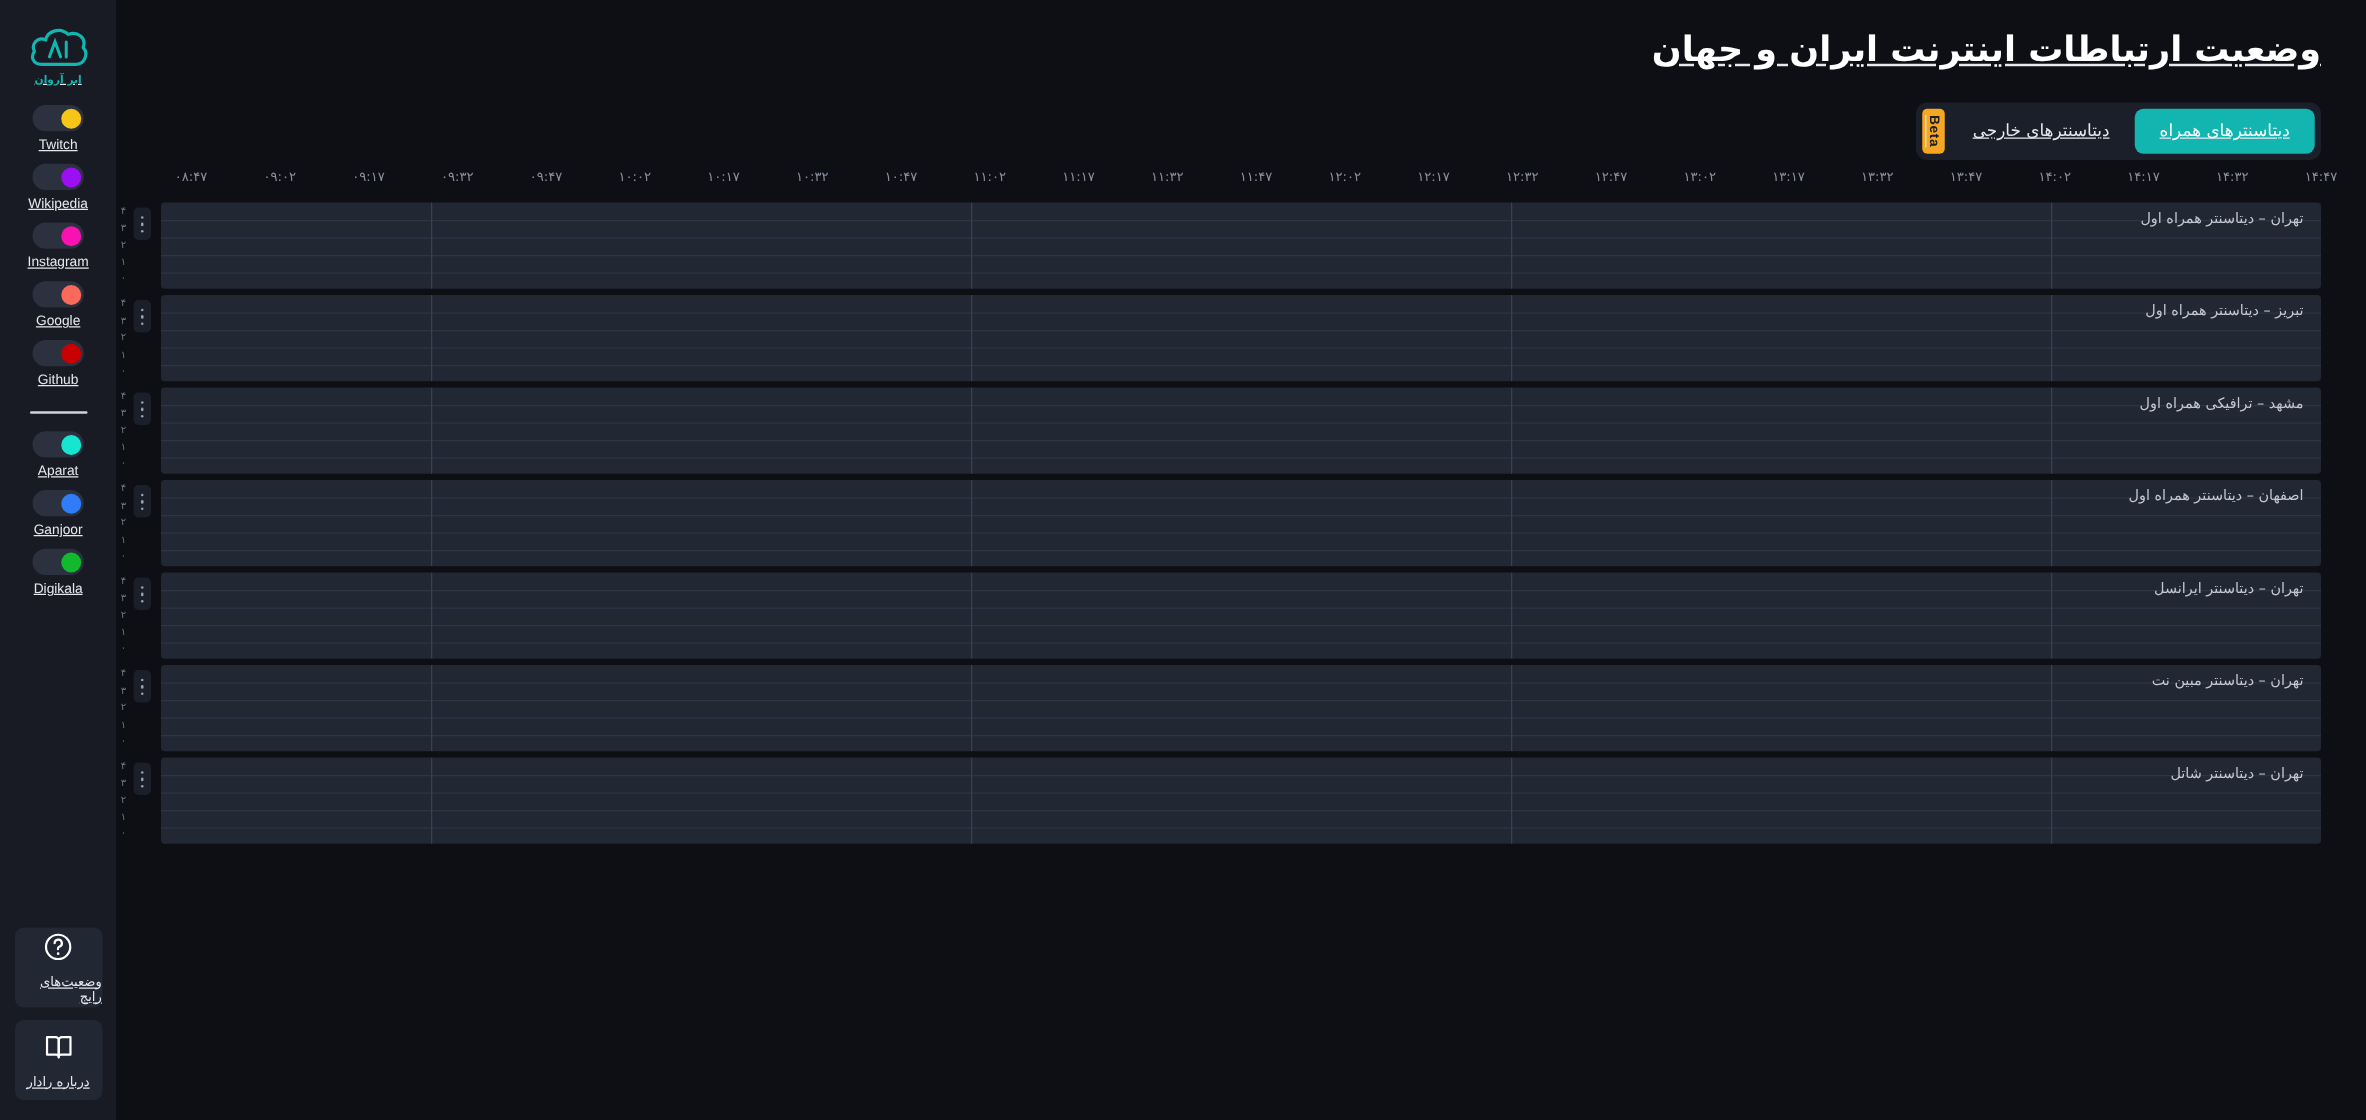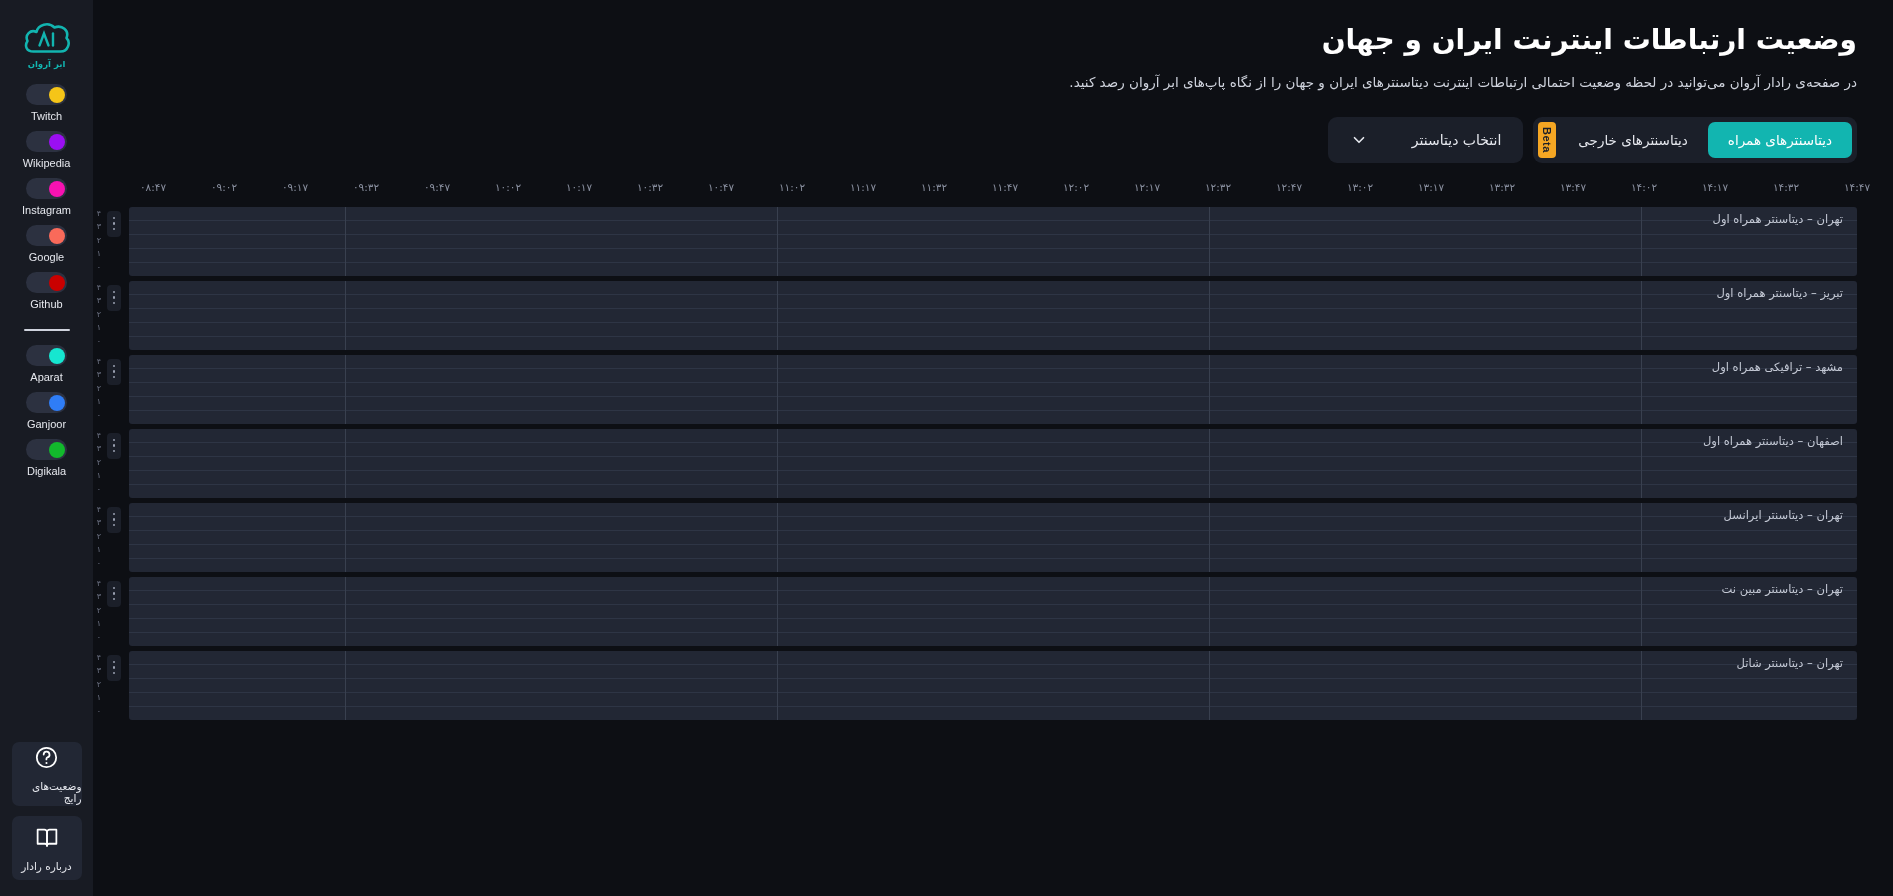--- a/index.html
+++ b/index.html
@@ -3,21 +3,21 @@
 <meta charset="utf-8">
 <style>
   * { box-sizing: border-box; margin: 0; padding: 0; }
   html, body {
     width: 1893px; height: 896px;
     background: #0d0f14;
     font-family: "DejaVu Sans", "Liberation Sans", sans-serif;
     overflow: hidden;
     color: #e6e8ee;
   }
-  #app { position: relative; width: 1893px; height: 896px; display: flex; }
+  #app { position: relative; width: 1893px; height: 896px; display: flex; text-decoration: underline; }
 
   
   .main {
     position: relative;
     width: 1800px; height: 896px;
     background: #0d0f14;
     overflow: hidden;
   }
 
   
@@ -69,21 +69,21 @@
   .pill-btn {
     display: flex; align-items: center; gap: 16px;
     background: #1b1f29; border-radius: 9px; height: 46px;
     padding: 0 20px; font-size: 13.5px; color: #e6e8ee; cursor: pointer;
     border: none; font-family: inherit; white-space: nowrap;
   }
   .pill-btn .ic, .dd-btn .ic { display: flex; align-items: center; }
 
   
   .axis {
-    position: relative; margin-top: 18px; height: 22px;
+    position: relative; margin-top: 8px; height: 22px;
     margin-right: 36px; margin-left: 60px;
     direction: ltr;
   }
   .axis .tick {
     position: absolute; top: 0; font-size: 10.5px; color: #8a90a0;
     transform: translateX(-50%); white-space: nowrap;
     font-family: "DejaVu Sans", sans-serif;
   }
 
   
@@ -166,41 +166,32 @@
 </style>
 </head>
 <body>
 
 <div id="app">
 
   <div class="main">
 
     <div class="header">
       <div class="page-title">وضعیت ارتباطات اینترنت ایران و جهان</div>
-      <div class="page-subtitle">در صفحه‌ی رادار آروان می‌توانید در لحظه وضعیت احتمالی ارتباطات اینترنت دیتاسنترهای ایران و جهان را از نگاه پاپ‌های ابر آروان رصد کنید.</div>
     </div>
 
     <div class="toolbar">
 
       <div class="toolbar-right">
 
         <div class="seg-group">
           <button class="seg-btn active">دیتاسنترهای همراه</button>
           <button class="seg-btn">دیتاسنترهای خارجی</button>
           <span class="beta-badge">Beta</span>
         </div>
 
-        <button class="dd-btn">
-          <span class="ic">
-            <svg width="18" height="18" viewBox="0 0 24 24" fill="none" stroke="#e6e8ee" stroke-width="2.2" stroke-linecap="round" stroke-linejoin="round">
-              <polyline points="6 9 12 15 18 9"></polyline>
-            </svg>
-          </span>
-          <span>انتخاب دیتاسنتر</span>
-        </button>
       </div>
 
       <div class="toolbar-left">
 
       </div>
     </div>
 
     <div class="axis" id="time-axis">
         <span class="tick" style="left: 0%;">۰۸:۴۷</span>
         <span class="tick" style="left: 4.16667%;">۰۹:۰۲</span>

